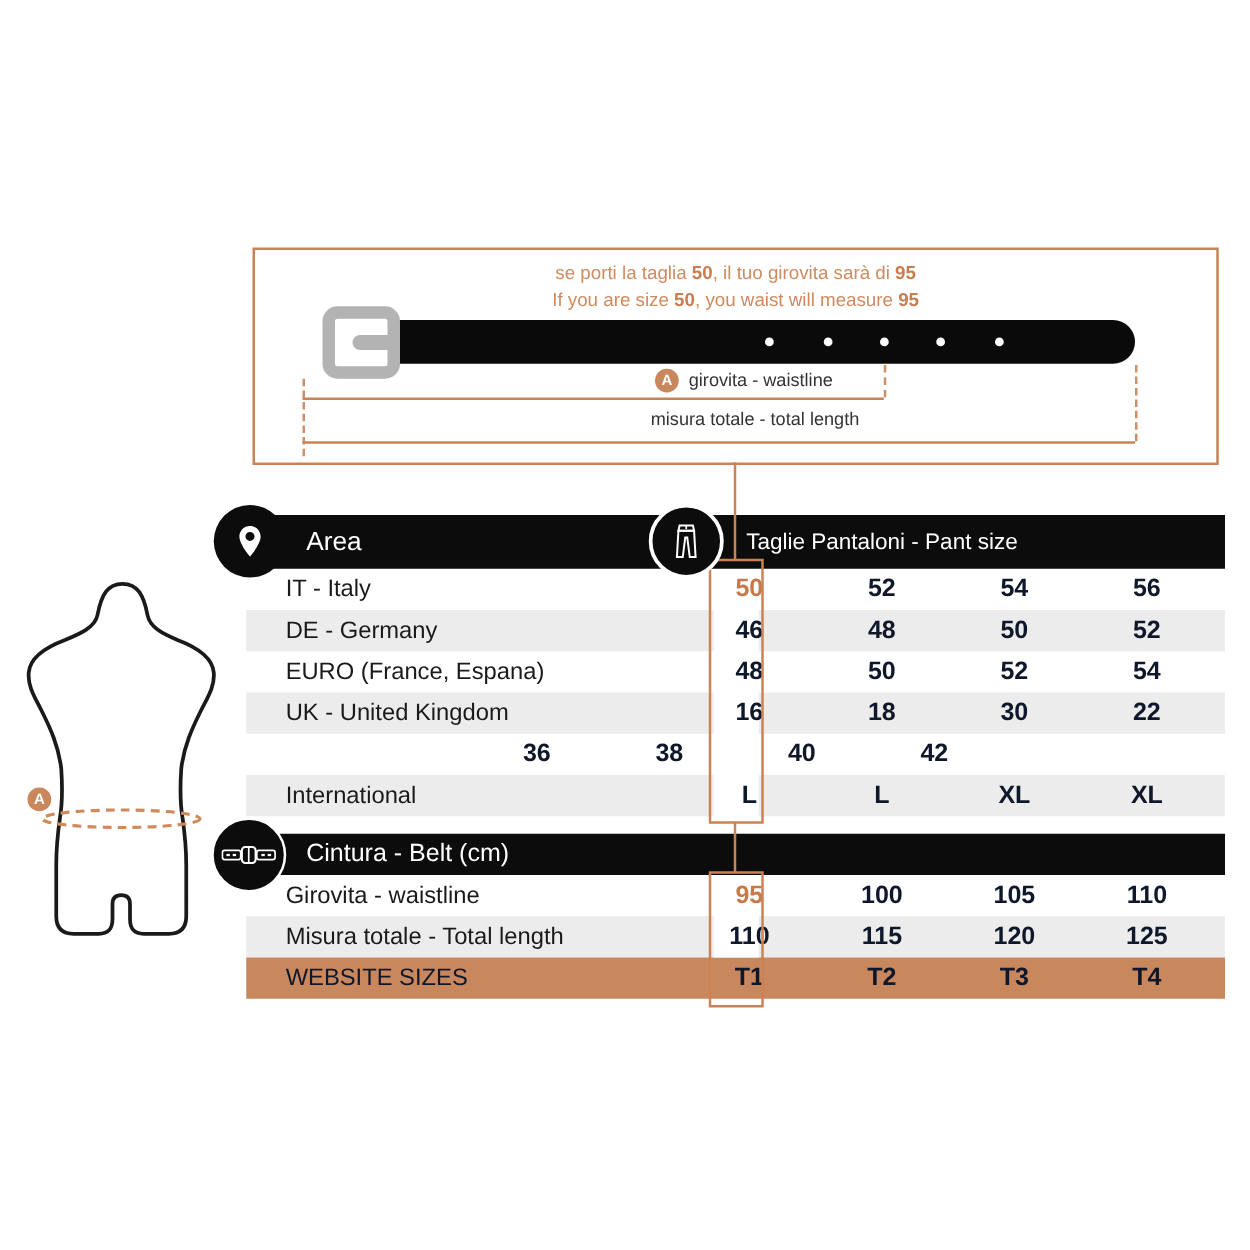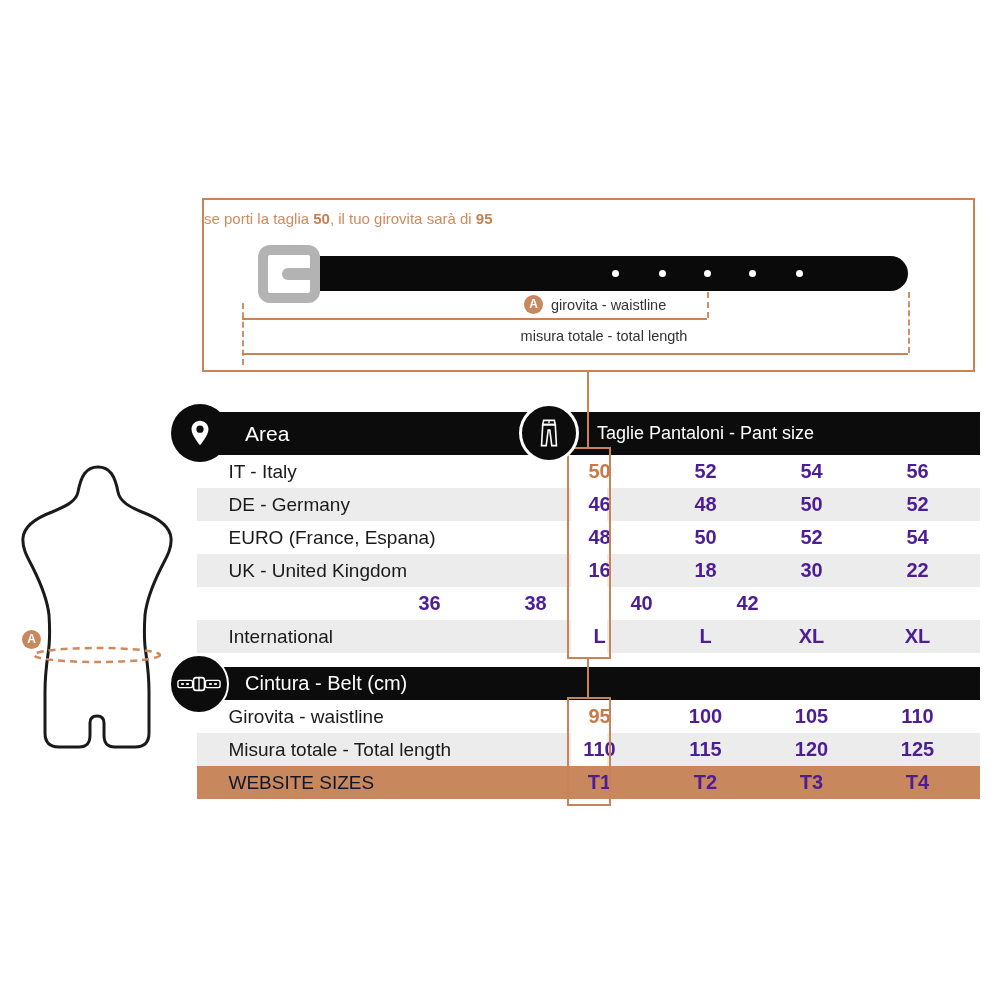--- a/index.html
+++ b/index.html
@@ -5,21 +5,21 @@
   html,body{margin:0;padding:0;background:#fff;}
   .canvas{
     position:relative;width:1000px;height:1000px;background:#fff;
     font-family:"Liberation Sans",sans-serif;color:#1a1a1a;overflow:hidden;
   }
   
   .diagram-box{
     position:absolute;left:202px;top:198px;width:773px;height:174px;
     border:2px solid #c98356;box-sizing:border-box;background:#fff;
   }
-  .dline{position:absolute;left:0;width:100%;font-size:15px;color:#d08a5e;}
+  .dline{position:absolute;left:0;width:100%;text-align:center;font-size:15px;color:#d08a5e;}
   .dline b{font-weight:bold;color:#ca7e50;}
   .dline1{top:10px;}
   .dline2{top:32px;}
   .belt-strap{
     position:absolute;left:96px;top:56px;width:608px;height:35px;
     background:#0a0a0a;border-radius:0 18px 18px 0;
   }
   .belt-hole{position:absolute;top:70px;width:7px;height:7px;border-radius:50%;background:#fff;z-index:2;}
   .hole1{left:408px}.hole2{left:455px}.hole3{left:500px}.hole4{left:545px}.hole5{left:592px}
   .buckle{
@@ -67,36 +67,37 @@
     display:flex;align-items:center;justify-content:center;box-sizing:border-box;
   }
   .pin-circle{left:-26px;top:-8px;width:58px;height:58px;}
   .pants-circle{left:322px;top:-9px;width:60px;height:60px;border:3px solid #fff;}
   .belt-circle{left:-28px;top:-13px;width:60px;height:60px;border:2px solid #fff;}
   .trow{position:relative;display:flex;height:33px;line-height:33px;justify-content:center;}
   .trow.alt{background:#ececec;}
   .trow.website{background:#c9875e;}
   .tlabel{width:340px;box-sizing:border-box;padding-left:22px;font-size:19px;color:#1a1a1a;position:relative;z-index:2;}
   .website .tlabel{color:#0f172a;}
-  .tcell{width:106px;text-align:center;font-size:20px;font-weight:bold;color:#4c1d95;position:relative;z-index:2;}
+  .tcell{width:106px;text-align:center;font-size:20px;font-weight:bold;color:#0f172a;position:relative;z-index:2;}
   .tcell.accent{color:#c57a48;}
   .colstrip{position:absolute;background:#fff;z-index:1;}
   .strip1{left:374px;top:43px;width:36px;height:198px;}
   .strip2{left:374px;top:288px;width:36px;height:66px;}
   .hlbox{position:absolute;border:2px solid #c98356;box-sizing:border-box;z-index:5;background:transparent;}
   .hl1{left:370px;top:35px;width:44px;height:212px;}
   .hl2{left:370px;top:285px;width:44px;height:109px;}
 </style>
 </head>
 <body>
 
 <div class="canvas">
 
   <div class="diagram-box">
     <div class="dline dline1"><span>se porti la taglia </span><b>50</b><span>, il tuo girovita sarà di </span><b>95</b></div>
+    <div class="dline dline2"><span>If you are size </span><b>50</b><span>, you waist will measure </span><b>95</b></div>
 
     <div class="belt-strap"></div>
     <div class="belt-hole hole1"></div>
     <div class="belt-hole hole2"></div>
     <div class="belt-hole hole3"></div>
     <div class="belt-hole hole4"></div>
     <div class="belt-hole hole5"></div>
     <div class="buckle">
         <div class="prong"></div>
       </div>

